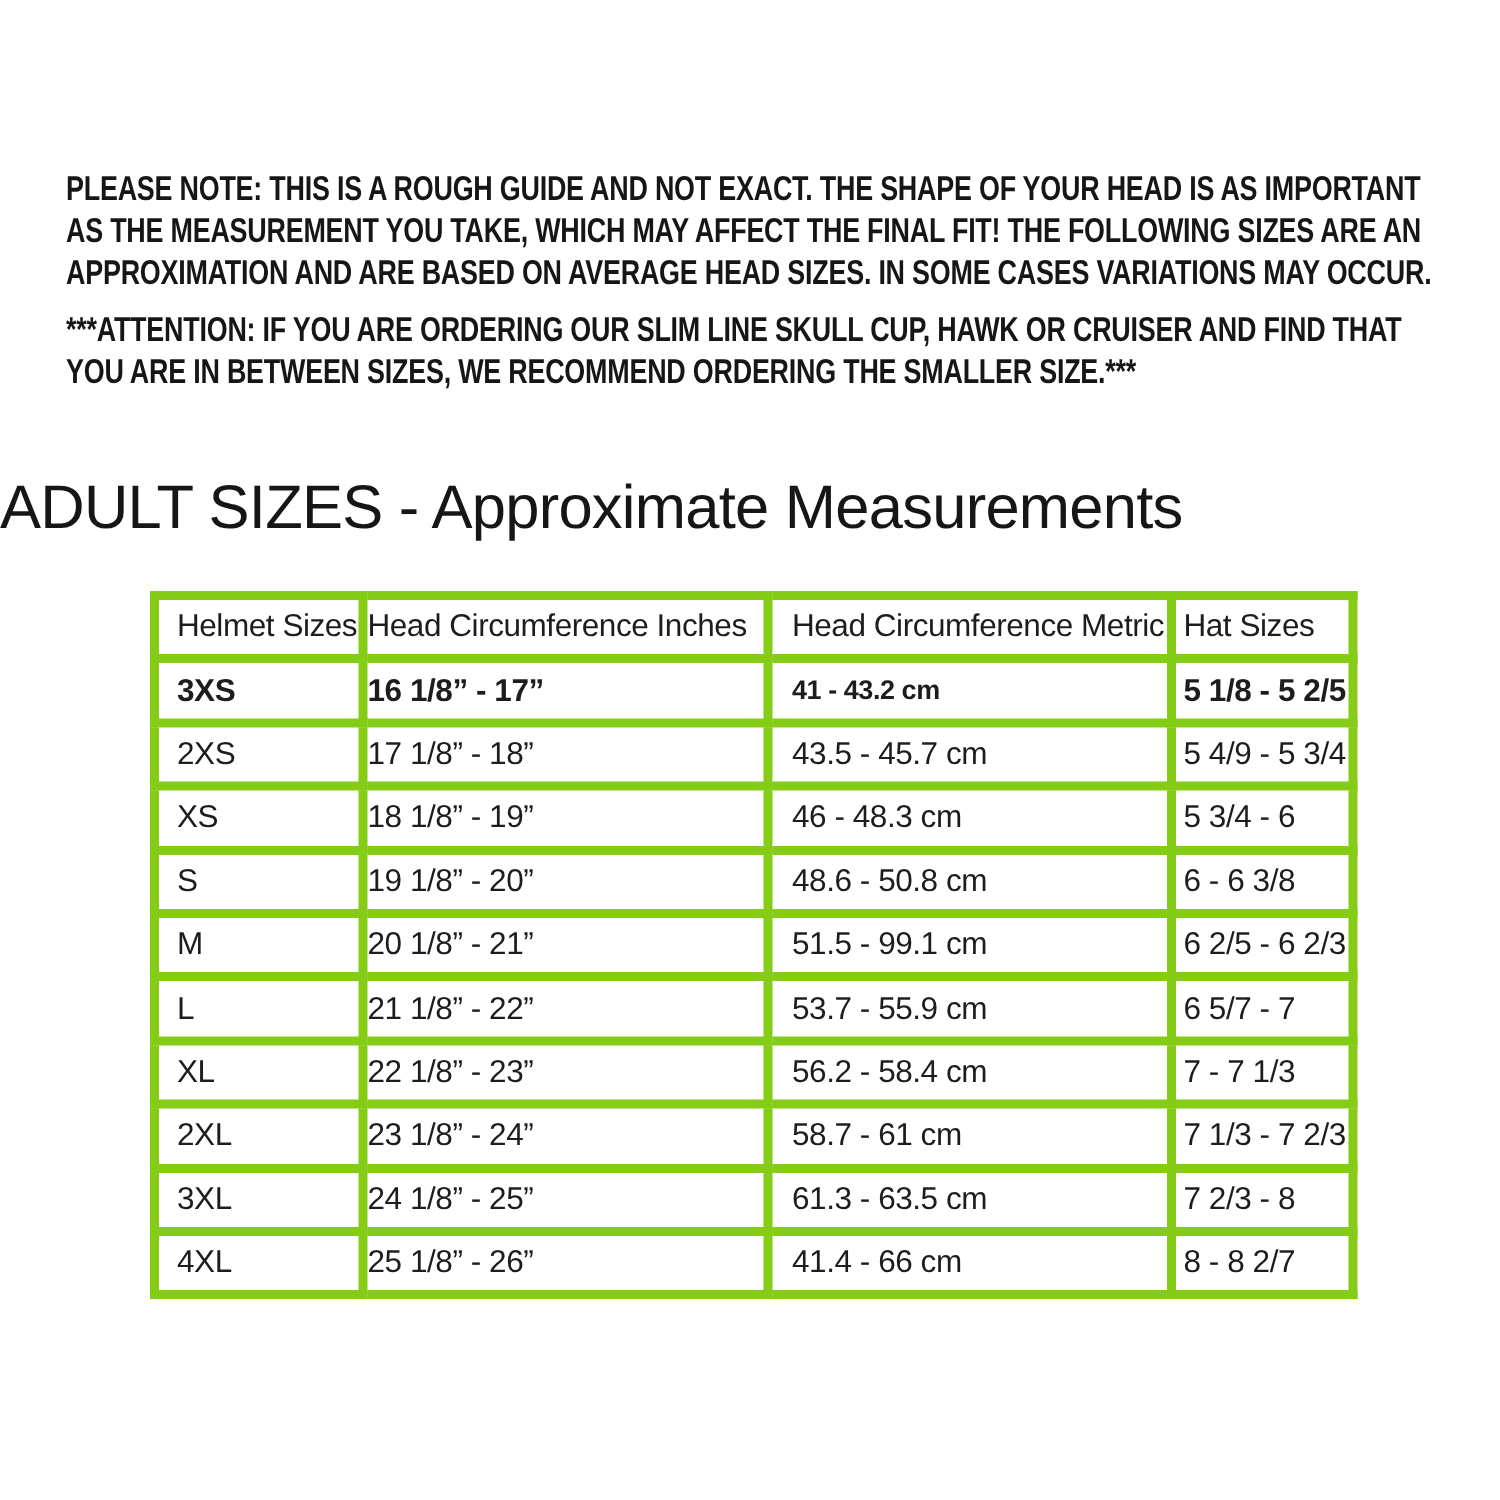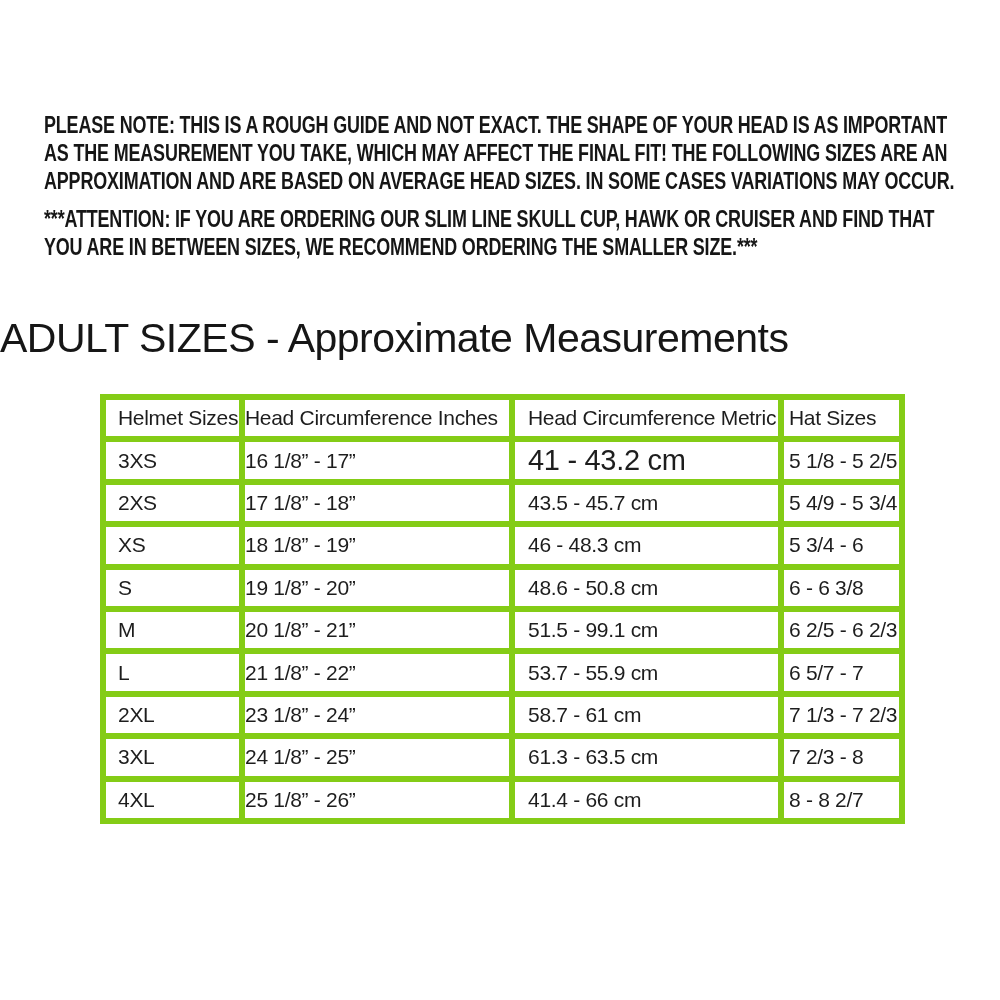--- a/index.html
+++ b/index.html
@@ -67,22 +67,22 @@
     overflow: hidden;
     color: #1d1d1d;
   }
   .size-table th { font-weight: 400; }
   .size-table td:nth-child(1), .size-table th:nth-child(1) { padding-left: 12px; }
   .size-table td:nth-child(2), .size-table th:nth-child(2) { padding-left: 0;  }
   .size-table td:nth-child(3), .size-table th:nth-child(3) { padding-left: 13px; }
   .size-table td:nth-child(4), .size-table th:nth-child(4) { padding-left: 5px; }
 
   
-  tr.emph td { font-weight: 400; margin-left: 24px; }
-  tr.emph td.metric-cell { font-size: 29px; }
+  tr.emph td { font-weight: 700; margin-left: 24px; }
+  tr.emph td.metric-cell { font-size: 18px; }
 </style>
 </head>
 <body>
 
 <div class="page">
 
   <div class="notice-block" id="notice">
     <div>PLEASE NOTE: THIS IS A ROUGH GUIDE AND NOT EXACT. THE SHAPE OF YOUR HEAD IS AS IMPORTANT</div>
     <div>AS THE MEASUREMENT YOU TAKE, WHICH MAY AFFECT THE FINAL FIT! THE FOLLOWING SIZES ARE AN</div>
     <div>APPROXIMATION AND ARE BASED ON AVERAGE HEAD SIZES. IN SOME CASES VARIATIONS MAY OCCUR.</div>
@@ -141,20 +141,26 @@
         <td class="metric-cell">51.5 - 99.1 cm</td>
         <td class="hat-cell">6 2/5 - 6 2/3</td>
       </tr>
       <tr>
         <td class="helmet-cell">L</td>
         <td class="inches-cell">21 1/8” - 22”</td>
         <td class="metric-cell">53.7 - 55.9 cm</td>
         <td class="hat-cell">6 5/7 - 7</td>
       </tr>
       <tr>
+        <td class="helmet-cell">XL</td>
+        <td class="inches-cell">22 1/8” - 23”</td>
+        <td class="metric-cell">56.2 - 58.4 cm</td>
+        <td class="hat-cell">7 - 7 1/3</td>
+      </tr>
+      <tr>
         <td class="helmet-cell">2XL</td>
         <td class="inches-cell">23 1/8” - 24”</td>
         <td class="metric-cell">58.7 - 61 cm</td>
         <td class="hat-cell">7 1/3 - 7 2/3</td>
       </tr>
       <tr>
         <td class="helmet-cell">3XL</td>
         <td class="inches-cell">24 1/8” - 25”</td>
         <td class="metric-cell">61.3 - 63.5 cm</td>
         <td class="hat-cell">7 2/3 - 8</td>

